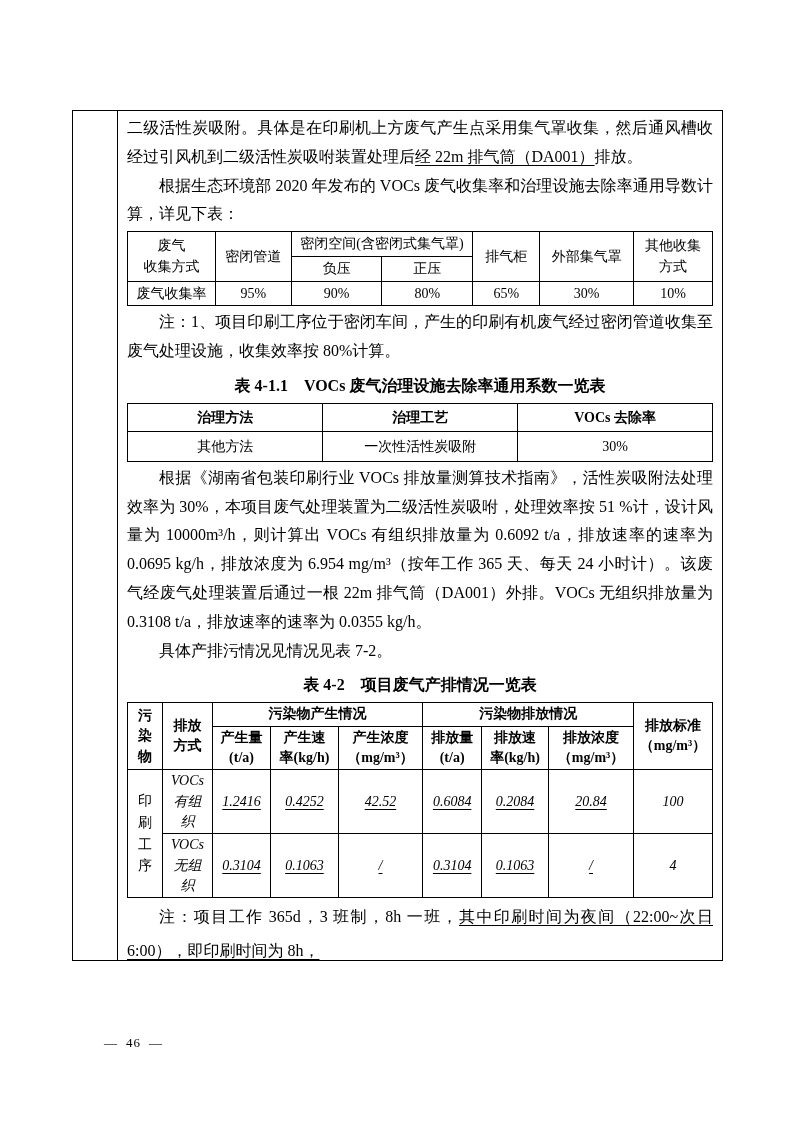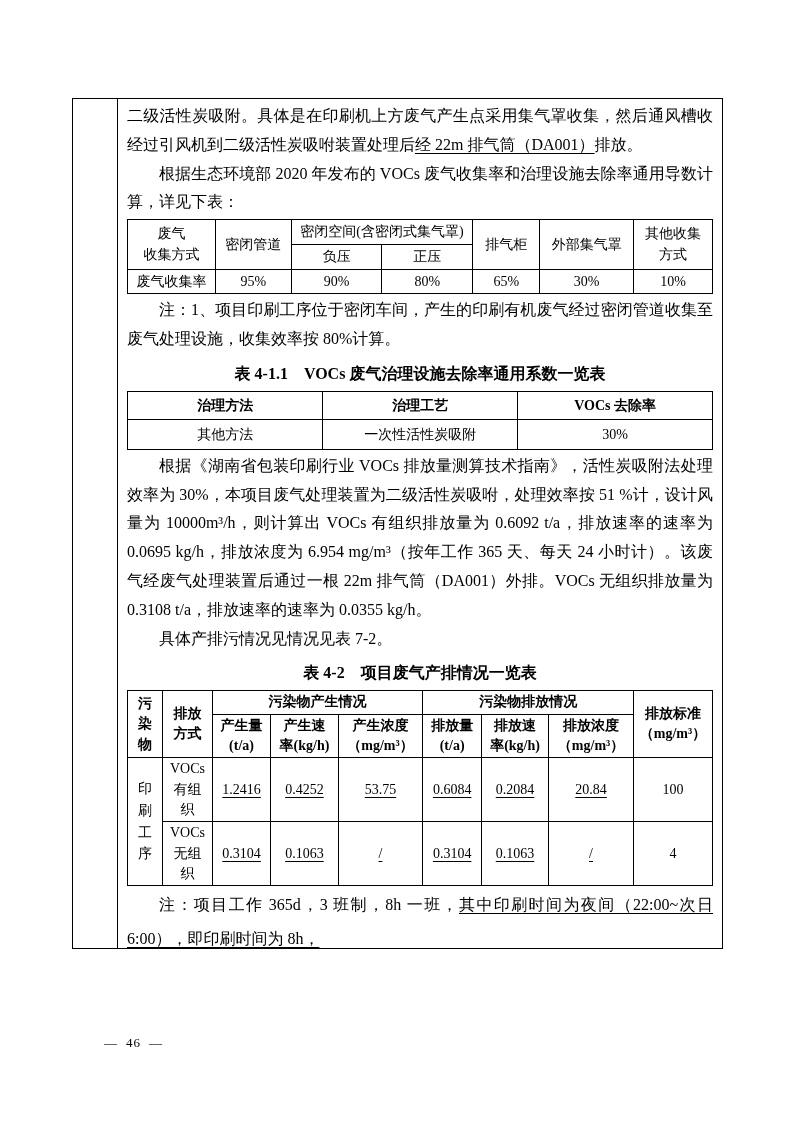--- a/index.html
+++ b/index.html
@@ -6,21 +6,21 @@
   html,body { background:#fff; }
   .page {
     position:relative;
     width:793px; height:1122px;
     background:#fff; color:#000;
     font-family:"Liberation Serif","DejaVu Serif",serif;
     overflow:hidden;
     margin:0 auto;
   }
   .frame {
-    position:absolute; left:72px; top:98px;
+    position:absolute; left:72px; top:110px;
     width:651px; height:851px;
     border:1.8px solid #000;
     display:flex;
     overflow:hidden;
   }
   .margin-col { width:45px; flex-shrink:0; border-right:1.8px solid #000; }
   .content {
     flex:1; padding:3px 9px 0 9px;
     font-size:16px; line-height:1.8;
     text-align:justify;
@@ -42,21 +42,21 @@
     border:1px solid #000;
     text-align:center; vertical-align:middle;
     padding:1px 2px; line-height:1.55;
     font-weight:normal;
     word-break:break-all;
   }
   .t412 td { height:24px; }
   .t413 th { height:28px; font-weight:bold; }
   .t413 td { height:30px; }
   .t42 th { font-weight:bold; line-height:1.45; padding:1px 1px; }
-  .t42 td.datacell { height:53px; line-height:1.45; }
+  .t42 td.datacell { height:53px; line-height:1.45;font-style:italic; }
   .t42 .grouphead { height:23px; }
   .note2 { line-height:2.1; }
   .page-num {
     position:absolute; left:100px; top:1035px;
     font-size:13px; letter-spacing:1px;
   }
   .page-num span { margin:0 4px; }
 </style>
 </head>
 <body>
@@ -162,21 +162,21 @@
             <th>产生浓度<br>（mg/m³）</th>
             <th>排放量<br>(t/a)</th>
             <th>排放速<br>率(kg/h)</th>
             <th>排放浓度<br>（mg/m³）</th>
           </tr>
           <tr>
             <td rowspan="2">印<br>刷<br>工<br>序</td>
             <td class="datacell">VOCs<br>有组<br>织</td>
             <td class="datacell"><span class="u">1.2416</span></td>
             <td class="datacell"><span class="u">0.4252</span></td>
-            <td class="datacell"><span class="u">53.75</span></td>
+            <td class="datacell"><span class="u">42.52</span></td>
             <td class="datacell"><span class="u">0.6084</span></td>
             <td class="datacell"><span class="u">0.2084</span></td>
             <td class="datacell"><span class="u">20.84</span></td>
             <td class="datacell">100</td>
           </tr>
           <tr>
             <td class="datacell">VOCs<br>无组<br>织</td>
             <td class="datacell"><span class="u">0.3104</span></td>
             <td class="datacell"><span class="u">0.1063</span></td>
             <td class="datacell"><span class="u">/</span></td>

